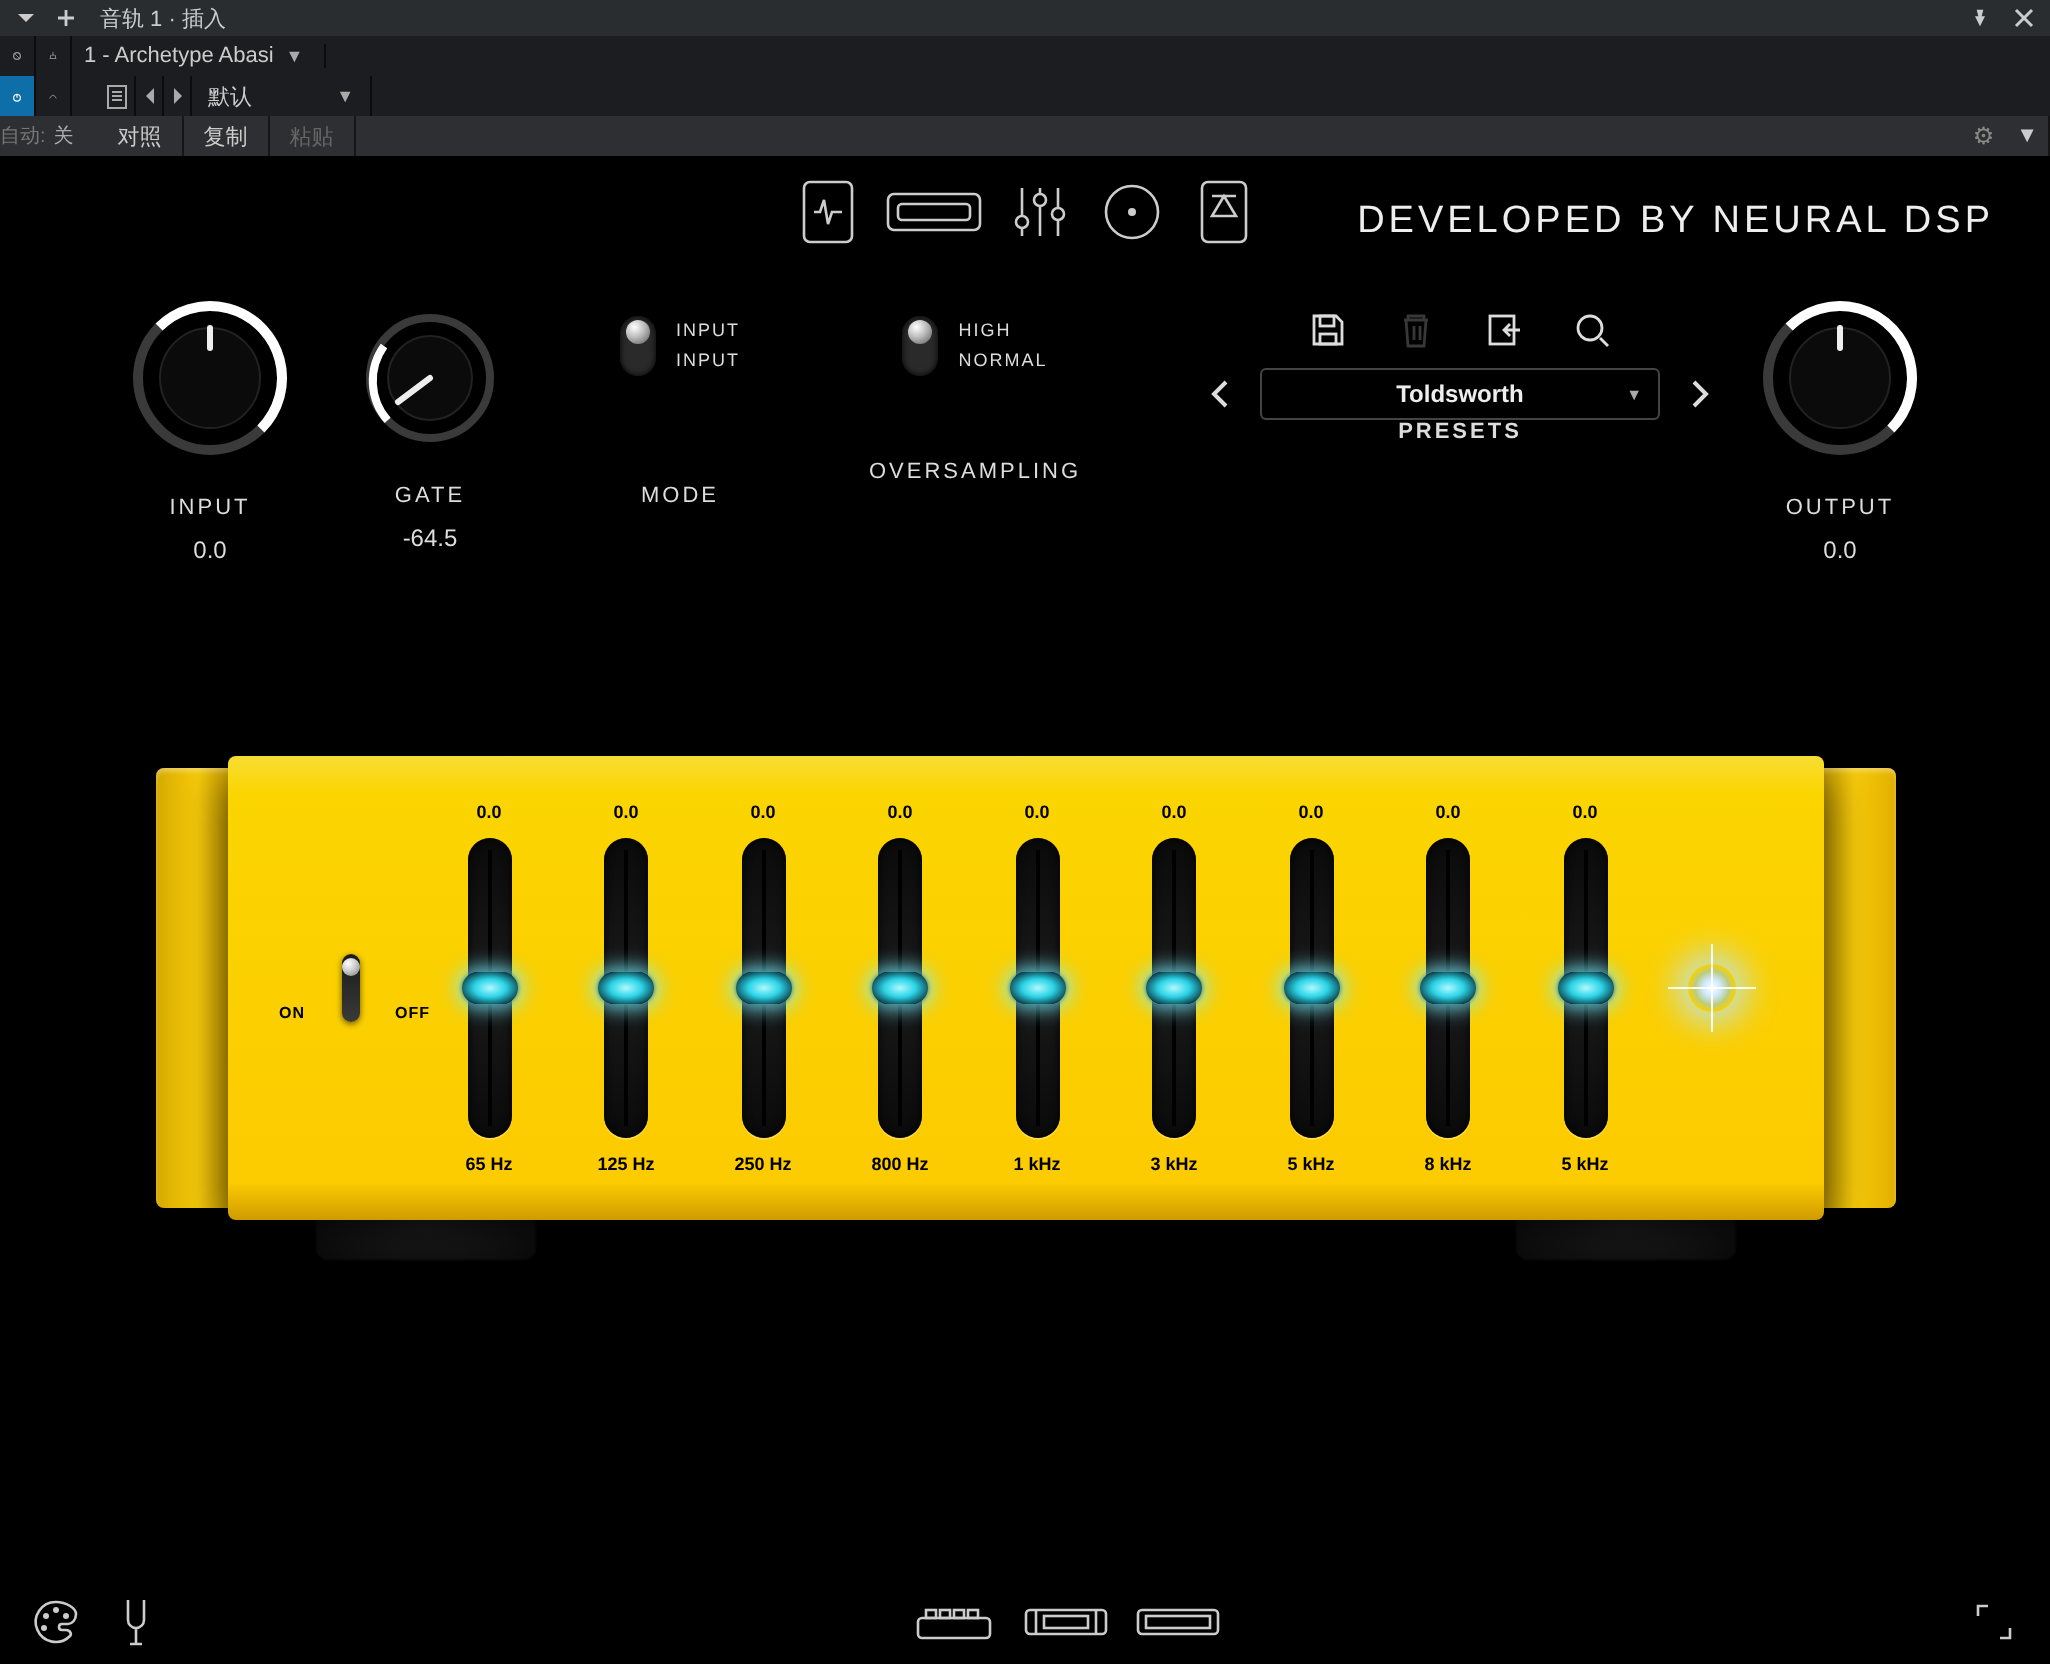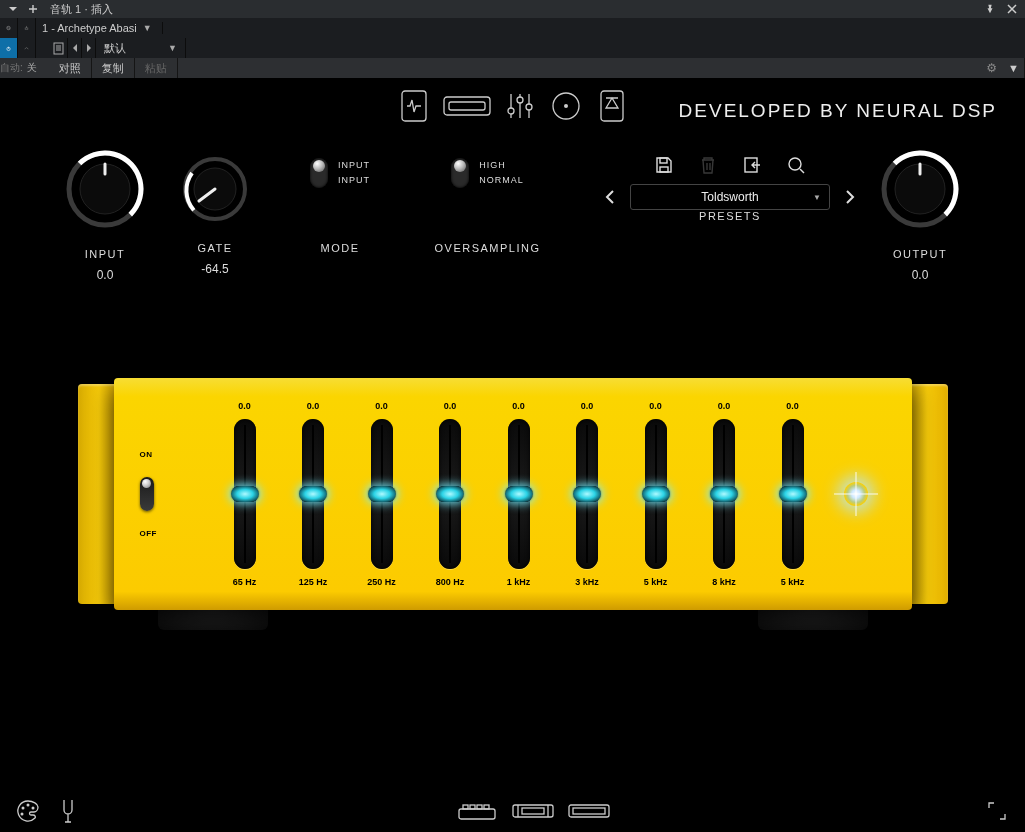--- a/index.html
+++ b/index.html
@@ -42,41 +42,41 @@
 .knob-lbl { margin-top: 18px; font-size: 11px; letter-spacing: 1.5px; color: #ddd; text-align: right; }
 .knob-val { margin-top: 8px; font-size: 12px; color: #ddd; }
 
 .toggle-col { display: flex; flex-direction: column; align-items: center; width: 140px; padding-top: 10px;}
 .sw-row { display: flex; align-items: center; gap: 10px; margin-bottom: 10px; }
 .pill { width: 18px; height: 30px; border-radius: 10px; background: #2a2a2a; display: flex; align-items: flex-start; justify-content: center; padding: 2px; cursor: pointer; box-shadow: inset 0 0 3px #000; }
 .pill .dot { width: 12px; height: 12px; border-radius: 50%; background: radial-gradient(circle at 35% 30%, #fff, #bbb 45%, #555); }
 .sw-labels { font-size: 9px; letter-spacing: 1px; color: #ddd; line-height: 15px; }
 .over-col { display:flex; flex-direction:column; align-items:center; width:155px; padding-top:10px;}
 
-.preset-block { flex: 1; display: flex; flex-direction: column; align-items: center; padding-top: 6px; margin-left: 30px; }
+.preset-block { flex: 1; display: flex; flex-direction: column; align-items: center; padding-top: 6px; margin-left: 30px; font-weight: bold; }
 .preset-icons { display: flex; gap: 22px; margin-bottom: 8px; }
 .preset-icons .pi { width: 22px; height: 22px; display: flex; align-items: center; justify-content: center; cursor: pointer; }
 .preset-icons .pi.dis { opacity: 0.25; cursor: default; }
 .preset-icons svg { stroke: #ddd; fill: none; stroke-width: 1.4; }
 .preset-bar { display: flex; align-items: center; gap: 12px; }
 .arrow { width: 16px; height: 16px; cursor: pointer; display:flex; align-items:center; justify-content:center; }
 .arrow svg { stroke:#ddd; stroke-width:2; fill:none; }
 .preset-dd { width: 200px; height: 26px; border: 1px solid #444; border-radius: 3px; display: flex; align-items: center; justify-content: center; position: relative; cursor: pointer; font-size: 12px; color: #eee; }
 .preset-dd .caret { position: absolute; right: 8px; font-size: 8px; color: #aaa; }
 
 .sect-lbl { font-size: 11px; letter-spacing: 1.5px; color: #ddd; }
 
 
 .eq-wrap { position: absolute; top: 300px; left: 50%; transform: translateX(-50%); width: 870px; height: 232px; }
 .eq-body { position: absolute; left: 36px; right: 36px; top: 0; bottom: 0; background: linear-gradient(to bottom, #f7dd34 0%, #fbd500 8%, #fccb00 92%, #cf9b00 100%); border-radius: 4px; box-shadow: 0 8px 24px rgba(0,0,0,.8); display: flex; align-items: center; padding: 0 26px; }
 .eq-side { position: absolute; top: 6px; bottom: 6px; width: 42px; background: linear-gradient(to right, #d4a800, #fccf0a, #e0ad00); border-radius: 4px; box-shadow: 0 4px 10px rgba(0,0,0,.6), inset 0 2px 2px rgba(255,255,255,.3); }
 .eq-side.l { left: 0; }
 .eq-side.r { right: 0; }
 
-.eq-power { width: 72px; display: flex; flex-direction: column; align-items: flex-start; gap: 18px; font-size: 8px; font-weight: 700; color: #000; letter-spacing: .5px;}
+.eq-power { width: 72px; display: flex; flex-direction: row; align-items: flex-end; gap: 18px; font-size: 8px; font-weight: 700; color: #000; letter-spacing: .5px;}
 .pwr { width: 14px; height: 34px; border-radius: 8px; background: linear-gradient(#1a1a1a,#3a3a3a); display: flex; align-items: flex-start; justify-content: center; padding-top: 2px; box-shadow: 0 1px 3px rgba(0,0,0,.6); cursor:pointer;}
 .pwr .dot { width: 9px; height: 9px; border-radius: 50%; background: radial-gradient(circle at 35% 30%,#fff,#ccc 45%,#777); }
 
 .sliders { flex: 1; display: flex; justify-content: space-between; padding: 0 6px; }
 .slider-col { width: 54px; display: flex; flex-direction: column; align-items: center; }
 .sl-val { font-size: 9px; font-weight: 700; color: #000; margin-bottom: 8px; }
 .track { width: 22px; height: 150px; border-radius: 12px; background: linear-gradient(to bottom, #0a0a0a, #1a1a1a 50%, #0a0a0a); box-shadow: inset 0 0 5px #000, 0 1px 0 rgba(255,255,255,.3); position: relative; cursor: pointer; }
 .track::before { content:''; position:absolute; left:50%; top:6px; bottom:6px; width:2px; transform:translateX(-50%); background:#000; }
 .thumb { position: absolute; left: 50%; top: 50%; transform: translate(-50%,-50%); width: 28px; height: 16px; border-radius: 8px; background: radial-gradient(ellipse at center, #aef9ff 0%, #2bd3e6 40%, #0a3c46 80%); box-shadow: 0 0 10px 2px rgba(120,240,255,.9), 0 0 2px #000; }
 .sl-lab { font-size: 9px; font-weight: 700; color: #000; margin-top: 8px; }
@@ -280,21 +280,21 @@
     <div class="over-col">
       <div class="sw-row">
         <div class="pill">
             <div class="dot"></div>
           </div>
         <div class="sw-labels">
           <div>HIGH</div>
           <div>NORMAL</div>
         </div>
       </div>
-      <div class="sect-lbl" style="margin-top:44px">OVERSAMPLING</div>
+      <div class="sect-lbl" style="margin-top:32px">OVERSAMPLING</div>
     </div>
 
     <div class="preset-block">
       <div class="preset-icons">
         <div class="pi">
             <svg width="20" height="20" viewBox="0 0 20 20">
               <path d="M3 3h11l3 3v11H3z"></path>
               <rect x="6" y="3" width="7" height="5"></rect>
               <rect x="6" y="12" width="8" height="5"></rect>
             </svg>

